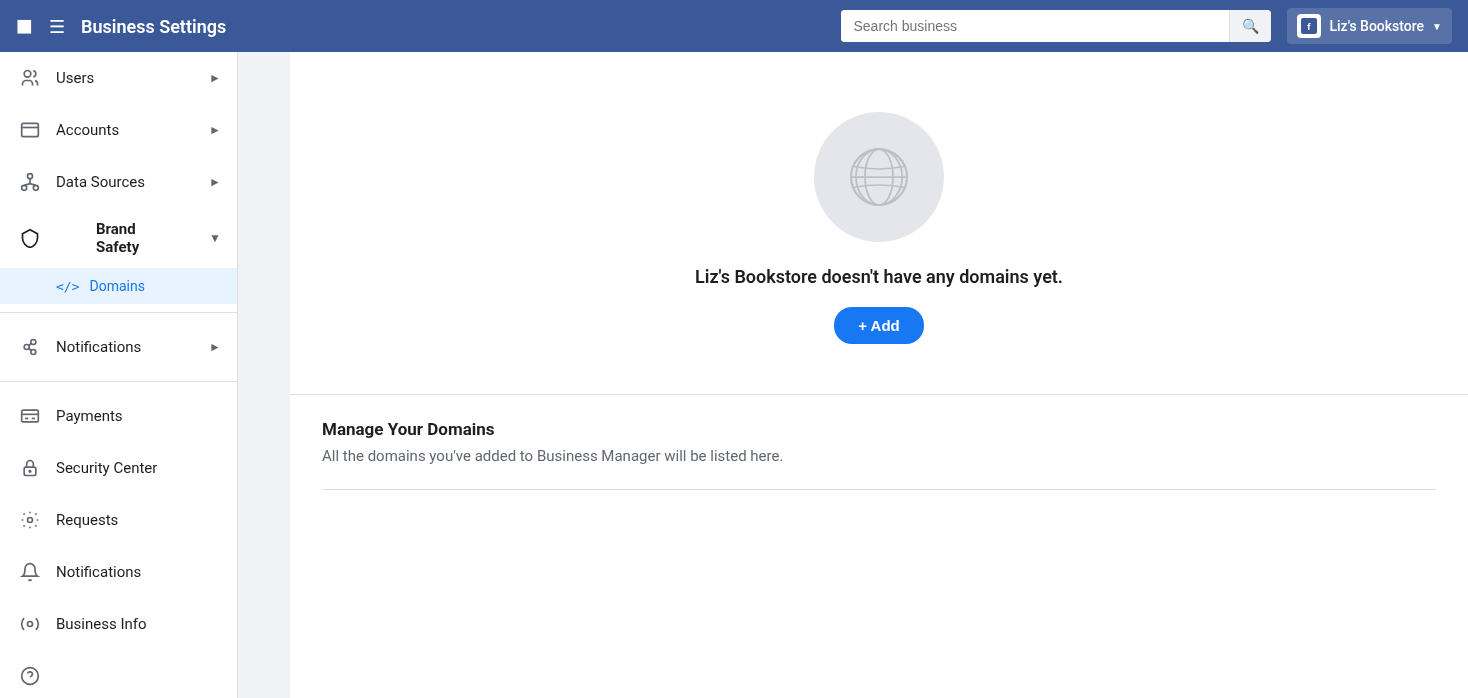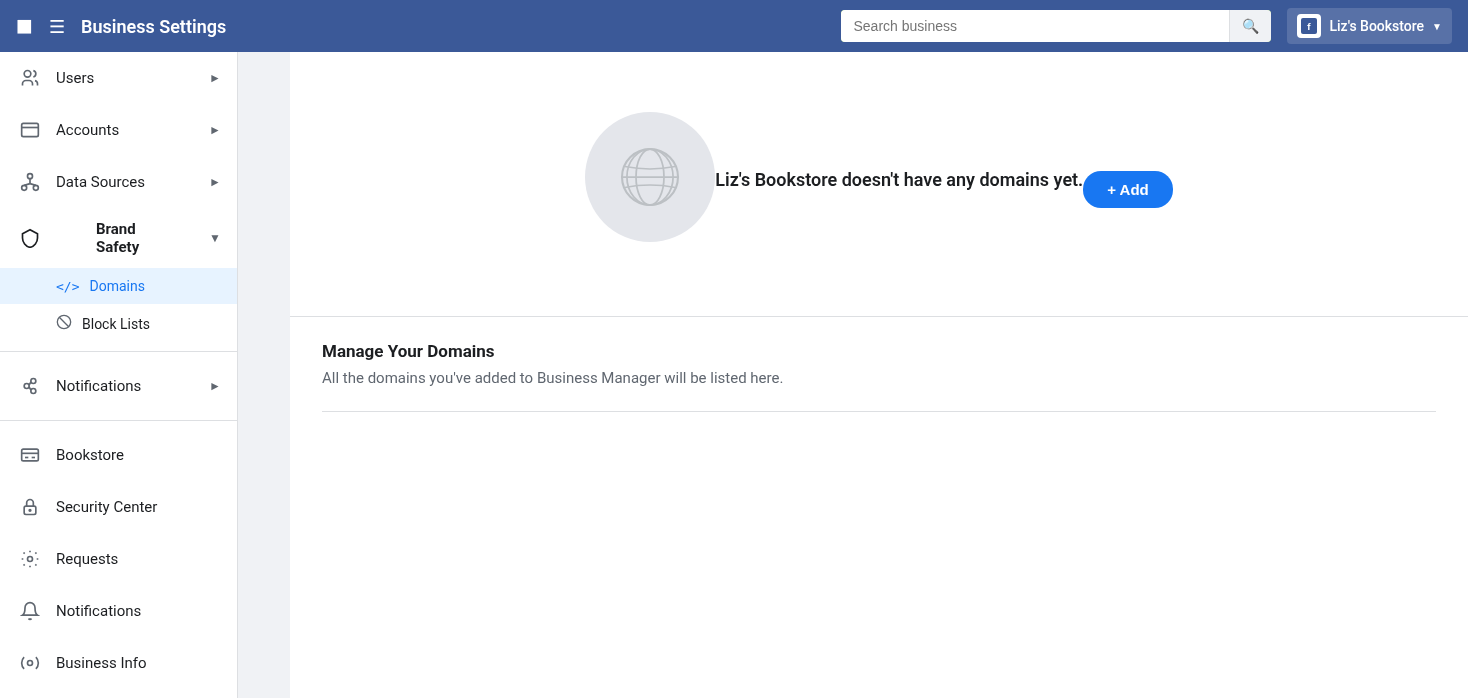--- a/index.html
+++ b/index.html
@@ -126,21 +126,21 @@
     .main {
       margin-left: 290px;
       flex: 1;
       background: white;
       min-height: calc(100vh - 52px);
     }
 
     
     .empty-state {
       display: flex;
-      flex-direction: row;
+      flex-direction: column;
       align-items: center;
       justify-content: center;
       padding: 60px 20px 50px;
     }
     .empty-state-icon-circle {
       width: 130px;
       height: 130px;
       background: #e4e6eb;
       border-radius: 50%;
       display: flex;
@@ -269,29 +269,20 @@
       </span>
       <span class="sidebar-item-label">Brand Safety</span>
       <span class="sidebar-item-chevron">▼</span>
     </div>
 
     <div class="sidebar-sub-item active">
       <span class="sidebar-sub-item-icon" style="color:#1877f2; font-family:monospace; font-size:13px;">&lt;/&gt;</span>
       <span style="color:#1877f2;">Domains</span>
     </div>
 
-    <div class="sidebar-sub-item">
-      <span class="sidebar-sub-item-icon">
-        <svg width="16" height="16" viewBox="0 0 24 24" fill="none" stroke="#606770" stroke-width="2">
-            <circle cx="12" cy="12" r="10"></circle>
-            <line x1="4.93" y1="4.93" x2="19.07" y2="19.07"></line>
-          </svg>
-      </span>
-      <span>Block Lists</span>
-    </div>
 
     <div class="sidebar-divider"></div>
 
     <div class="sidebar-item">
       <span class="sidebar-item-icon">
         <svg width="20" height="20" viewBox="0 0 24 24" fill="none" stroke="#606770" stroke-width="2">
             <circle cx="8" cy="12" r="3"></circle>
             <circle cx="16" cy="6" r="3"></circle>
             <circle cx="16" cy="18" r="3"></circle>
             <line x1="10.83" y1="10.83" x2="13.17" y2="7.17"></line>
@@ -306,21 +297,21 @@
 
     <div class="sidebar-item">
       <span class="sidebar-item-icon">
         <svg width="20" height="20" viewBox="0 0 24 24" fill="none" stroke="#606770" stroke-width="2">
             <rect x="2" y="5" width="20" height="14" rx="2"></rect>
             <line x1="2" y1="10" x2="22" y2="10"></line>
             <line x1="6" y1="15" x2="10" y2="15"></line>
             <line x1="14" y1="15" x2="18" y2="15"></line>
           </svg>
       </span>
-      <span class="sidebar-item-label">Bookstore</span>
+      <span class="sidebar-item-label">Payments</span>
     </div>
 
     <div class="sidebar-item">
       <span class="sidebar-item-icon">
         <svg width="20" height="20" viewBox="0 0 24 24" fill="none" stroke="#606770" stroke-width="2">
             <rect x="5" y="11" width="14" height="10" rx="2"></rect>
             <path d="M8 11V7a4 4 0 018 0v4"></path>
             <circle cx="12" cy="16" r="1" fill="#606770"></circle>
           </svg>
       </span>

